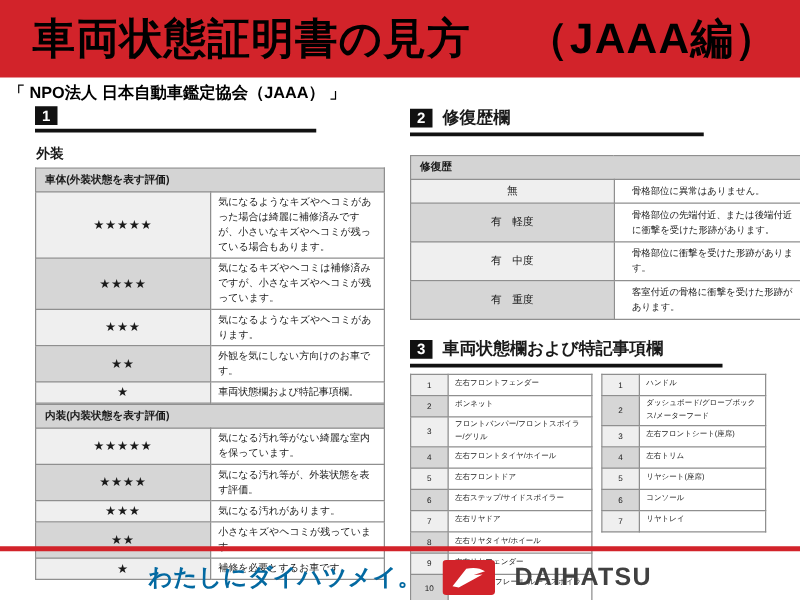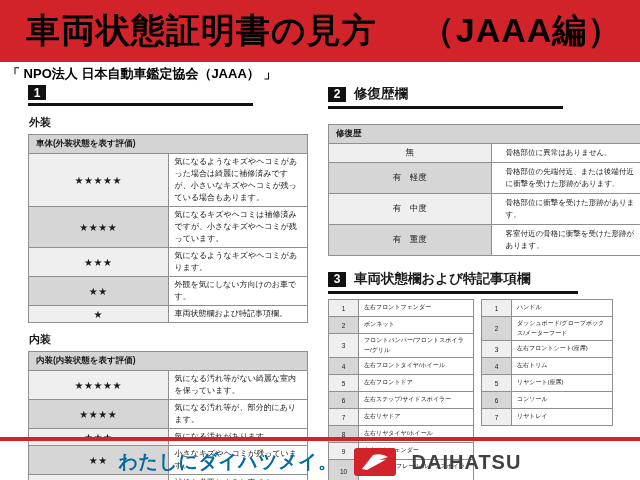--- a/index.html
+++ b/index.html
@@ -110,35 +110,34 @@
           <td class="star-cell">★★</td>
           <td class="desc-cell">外観を気にしない方向けのお車です。</td>
         </tr>
         <tr>
           <td class="star-cell">★</td>
           <td class="desc-cell">車両状態欄および特記事項欄。</td>
         </tr>
       </tbody>
   </table>
 
-  <div class="group-label">内装</div>
   <table class="rating">
     <thead>
       <tr>
         <th colspan="2">内装(内装状態を表す評価)</th>
       </tr>
     </thead>
     <tbody>
         <tr>
           <td class="star-cell">★★★★★</td>
           <td class="desc-cell">気になる汚れ等がない綺麗な室内を保っています。</td>
         </tr>
         <tr>
           <td class="star-cell">★★★★</td>
-          <td class="desc-cell">気になる汚れ等が、部分的にあります。</td>
+          <td class="desc-cell">気になる汚れ等が、外装状態を表す評価。</td>
         </tr>
         <tr>
           <td class="star-cell">★★★</td>
           <td class="desc-cell">気になる汚れがあります。</td>
         </tr>
         <tr>
           <td class="star-cell">★★</td>
           <td class="desc-cell">小さなキズやヘコミが残っています。</td>
         </tr>
         <tr>

